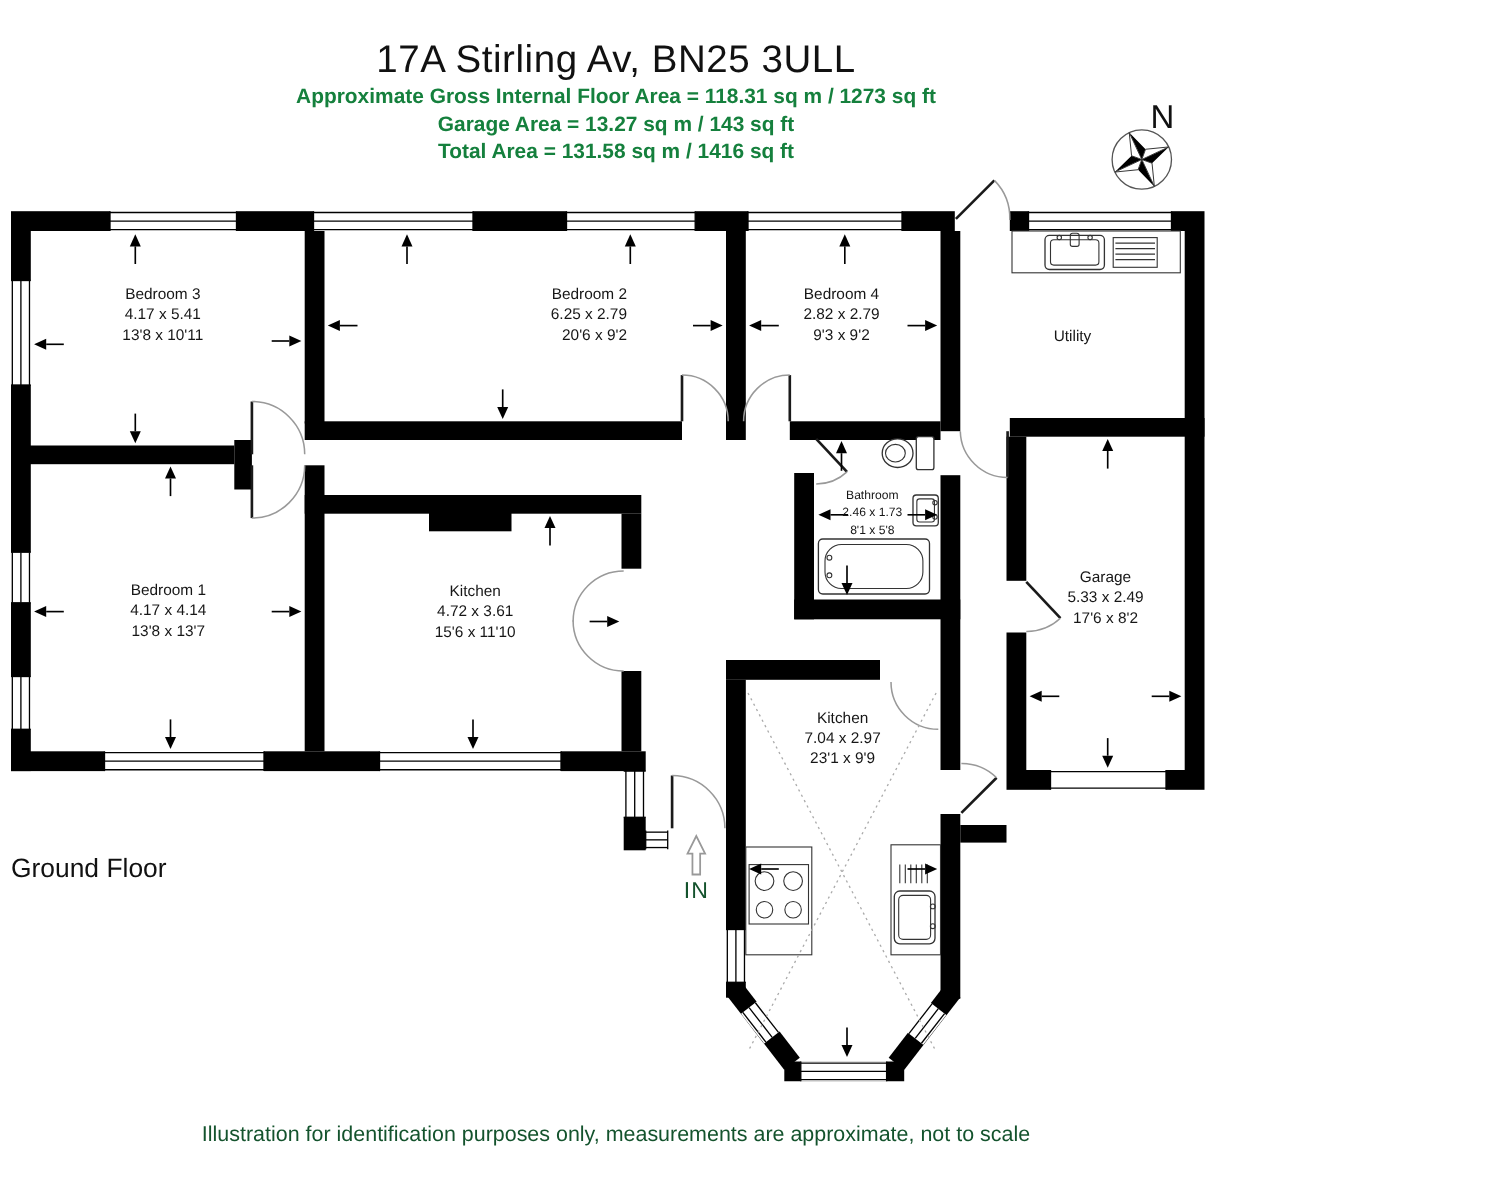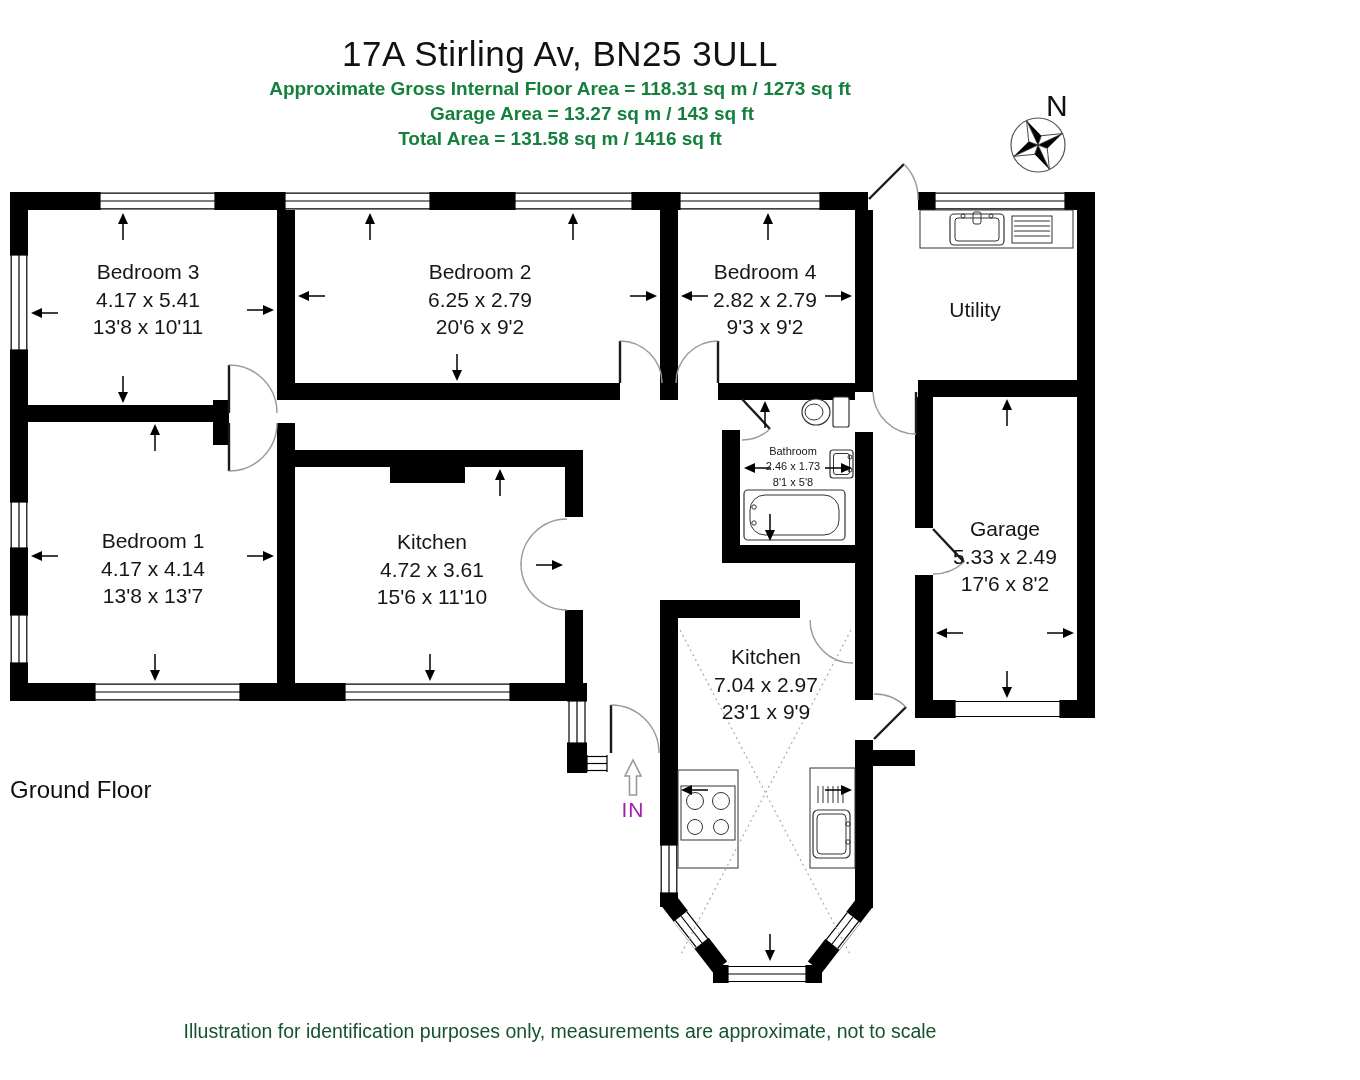--- a/index.html
+++ b/index.html
@@ -2,25 +2,25 @@
 <html><head>
 <meta charset="utf-8">
 <style>
   html,body{margin:0;padding:0;background:#fff;}
   #stage{position:relative;width:1360px;height:1080px;background:#fff;overflow:hidden;
          font-family:"Liberation Sans", sans-serif;color:#1a1a1a;}
   .abs{position:absolute;}
   .hdr{left:0;width:1120px;text-align:center;}
   .title{top:34px;font-size:35px;letter-spacing:.5px;color:#111;}
   .sub{font-size:19px;font-weight:bold;color:#15803d;}
-  .sub1{top:78px;} .sub2{top:103px;padding-left:32px;} .sub3{top:128px;}
-  .rlabel{position:absolute;text-align:center;font-size:21px;line-height:1.32;color:#161616;}
+  .sub1{top:78px;} .sub2{top:103px;} .sub3{top:128px;}
+  .rlabel{position:absolute;text-align:center;font-size:14px;line-height:1.32;color:#161616;}
   .rlabel-sm{font-size:11px;line-height:1.4;}
   .floorlbl{left:10px;top:776px;font-size:24px;color:#111;}
-  .inlbl{left:613px;top:798px;width:40px;text-align:center;font-size:21px;letter-spacing:1px;color:#a21caf;}
+  .inlbl{left:613px;top:798px;width:40px;text-align:center;font-size:21px;letter-spacing:1px;color:#14532d;}
   .footer{left:0;top:1020px;width:1120px;text-align:center;font-size:19.5px;color:#14532d;}
   svg{position:absolute;left:0;top:0;}
   .w{fill:#000;}
   .thin{stroke:#000;stroke-width:1.2;fill:none;}
   .arc{stroke:#999;stroke-width:1.4;fill:none;}
   .leaf{stroke:#1a1a1a;stroke-width:2.4;fill:none;}
   .fx{stroke:#333;stroke-width:1.2;fill:#fff;}
   .fxl{stroke:#333;stroke-width:1;fill:none;}
 </style>
 </head>
@@ -365,21 +365,21 @@
   <div class="abs hdr title">17A Stirling Av, BN25 3ULL</div>
   <div class="abs hdr sub sub1">Approximate Gross Internal Floor Area = 118.31 sq m / 1273 sq ft</div>
   <div class="abs hdr sub sub2">Garage Area = 13.27 sq m / 143 sq ft</div>
   <div class="abs hdr sub sub3">Total Area = 131.58 sq m / 1416 sq ft</div>
 
   <div class="rlabel" style="left:58px;top:258px;width:180px;">
     <div>Bedroom 3</div>
     <div>4.17 x 5.41</div>
     <div>13'8 x 10'11</div>
   </div>
-  <div class="rlabel" style="left:390px;top:258px;width:180px;">
+  <div class="rlabel" style="left:390px;top:258px;width:180px;text-align:right;">
     <div>Bedroom 2</div>
     <div>6.25 x 2.79</div>
     <div>20'6 x 9'2</div>
   </div>
   <div class="rlabel" style="left:675px;top:258px;width:180px;">
     <div>Bedroom 4</div>
     <div>2.82 x 2.79</div>
     <div>9'3 x 9'2</div>
   </div>
   <div class="rlabel" style="left:905px;top:296px;width:140px;">

